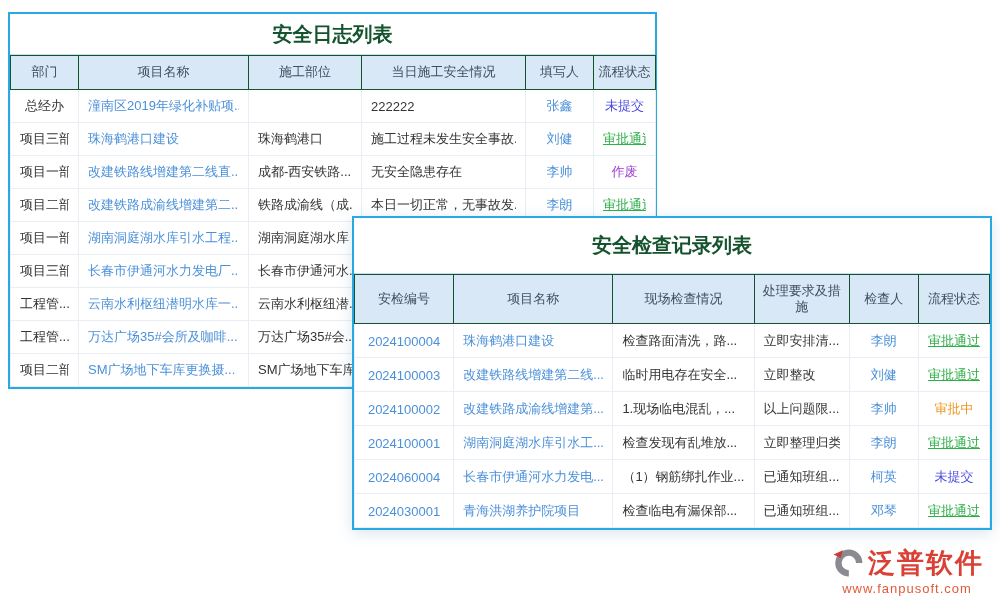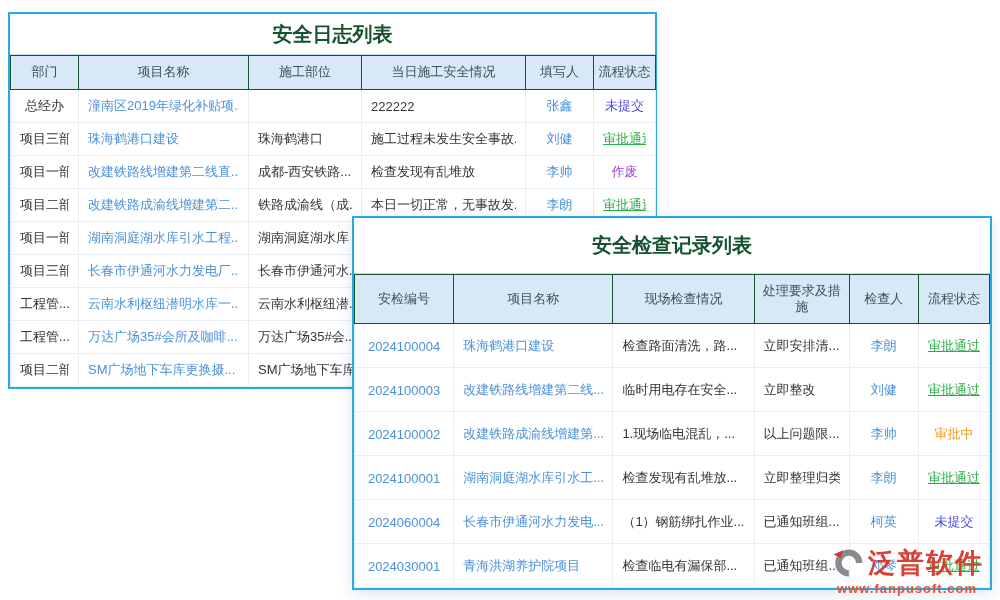--- a/index.html
+++ b/index.html
@@ -25,34 +25,34 @@
   .panel-front .panel-title{height:56px;}
 
   table{width:100%;border-collapse:collapse;table-layout:fixed;font-size:13px;}
   th{background:var(--header-bg);color:var(--header-text);font-weight:normal;
      border:1px solid #14532d;padding:2px 4px;line-height:1.25;}
   .panel-back th{height:34px;}
   .panel-front th{height:49px;}
   td{border:1px solid #e9eef5;padding:0 9px;white-space:nowrap;overflow:hidden;
      text-overflow:clip;background:#fff;}
   .panel-back td{height:33px;}
-  .panel-front td{height:44px;}
+  .panel-front td{height:34px;}
   td.al-center{text-align:center;}
   td.al-left{text-align:left;}
   td span{display:inline-block;max-width:100%;overflow:hidden;vertical-align:middle;}
   .ct-link span,.ct-person span{color:var(--link-blue);}
   .ct-status span{font-weight:normal;}
   .ct-status span.underline{text-decoration:underline;}
 
   .watermark{position:absolute;right:16px;bottom:5px;text-align:center;z-index:30;
     color:var(--watermark-red);opacity:.95;line-height:1;}
   .wm-top{display:flex;align-items:center;justify-content:flex-end;gap:2px;}
   .wm-logo{width:36px;height:34px;display:inline-block;}
   .wm-brand{font-size:27px;font-weight:bold;letter-spacing:2px;}
-  .wm-url{font-size:13px;font-weight:bold;letter-spacing:1px;color:#e0512f;margin-top:2px;}
+  .wm-url{font-size:13px;font-weight:normal;letter-spacing:1px;color:#e0512f;margin-top:2px;}
 </style>
 </head>
 <body>
 
 <div class="stage">
 
   <section class="panel panel-back">
     <div class="panel-title">安全日志列表</div>
     <table>
       <colgroup>
@@ -87,21 +87,21 @@
             <td class="al-left ct-link"><span>珠海鹤港口建设</span></td>
             <td class="al-left ct-text"><span>珠海鹤港口</span></td>
             <td class="al-left ct-text"><span>施工过程未发生安全事故...</span></td>
             <td class="al-center ct-person"><span>刘健</span></td>
             <td class="al-center ct-status"><span class="underline" style="color: rgb(47, 174, 73);">审批通过</span></td>
           </tr>
           <tr>
             <td class="al-center ct-text"><span>项目一部</span></td>
             <td class="al-left ct-link"><span>改建铁路线增建第二线直...</span></td>
             <td class="al-left ct-text"><span>成都-西安铁路...</span></td>
-            <td class="al-left ct-text"><span>检查发现有乱堆放</span></td>
+            <td class="al-left ct-text"><span>无安全隐患存在</span></td>
             <td class="al-center ct-person"><span>李帅</span></td>
             <td class="al-center ct-status"><span style="color: rgb(160, 63, 208);">作废</span></td>
           </tr>
           <tr>
             <td class="al-center ct-text"><span>项目二部</span></td>
             <td class="al-left ct-link"><span>改建铁路成渝线增建第二...</span></td>
             <td class="al-left ct-text"><span>铁路成渝线（成...</span></td>
             <td class="al-left ct-text"><span>本日一切正常，无事故发...</span></td>
             <td class="al-center ct-person"><span>李朗</span></td>
             <td class="al-center ct-status"><span class="underline" style="color: rgb(47, 174, 73);">审批通过</span></td>

